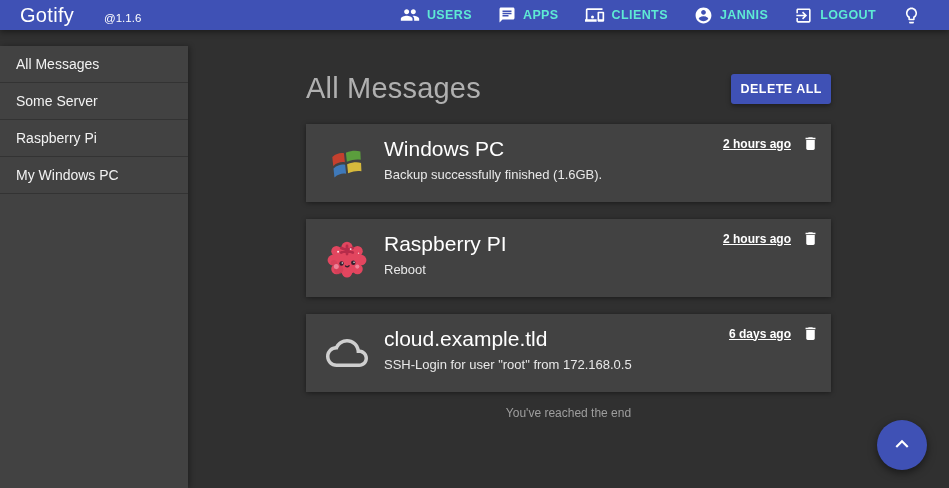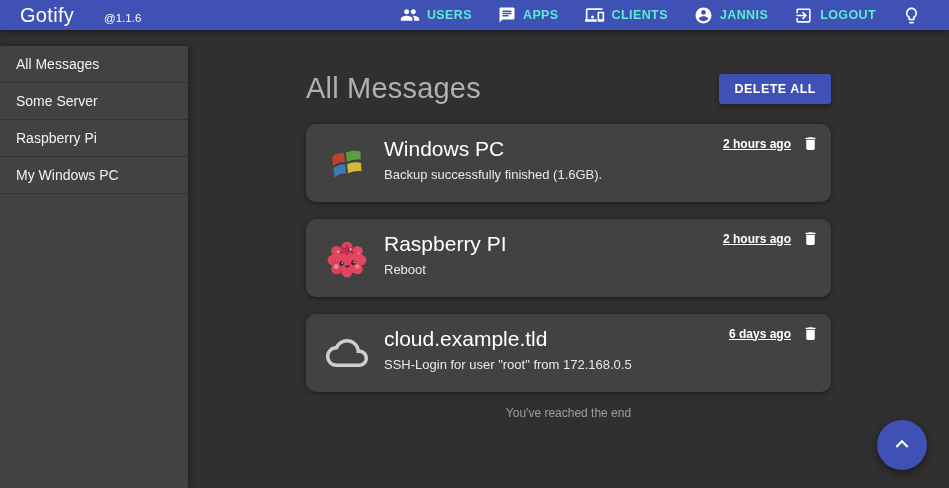--- a/index.html
+++ b/index.html
@@ -49,28 +49,28 @@
     background:#303030; overflow:hidden;
   }
   .content { width:525px; margin:0 auto; }
   .content-header {
     display:flex; justify-content:space-between; align-items:center;
     margin-top:26px; margin-bottom:19px;
   }
   .page-title { font-size:29px; font-weight:400; color:#b0b0b0; letter-spacing:0.2px; }
   .delete-all-btn {
     background:#3f51b5; color:#fff; border:none; border-radius:3px;
-    padding:8px 15px; font-size:12.5px; font-weight:bold; letter-spacing:0.5px;
+    padding:8px 9px; font-size:12.5px; font-weight:bold; letter-spacing:0.5px;
     font-family:"Liberation Sans", sans-serif;
     box-shadow:0 2px 5px rgba(0,0,0,0.4);
     cursor:pointer;
   }
   
   .card {
-    position:relative; background:#424242; border-radius:10px;
+    position:relative; background:#424242; border-radius:0;
     height:78px; margin-bottom:17px;
     box-shadow:0 1px 5px rgba(0,0,0,0.45);
   }
   .card-icon {
     position:absolute; left:20px; top:50%; transform:translateY(-50%);
     width:42px; height:42px; display:flex; align-items:center; justify-content:center;
   }
   .card-text { margin-left:78px; padding-top:13px; }
   .card-title { font-size:21px; font-weight:400; color:#fff; margin-bottom:6px; }
   .card-body { font-size:13px; color:#e8e8e8; }

